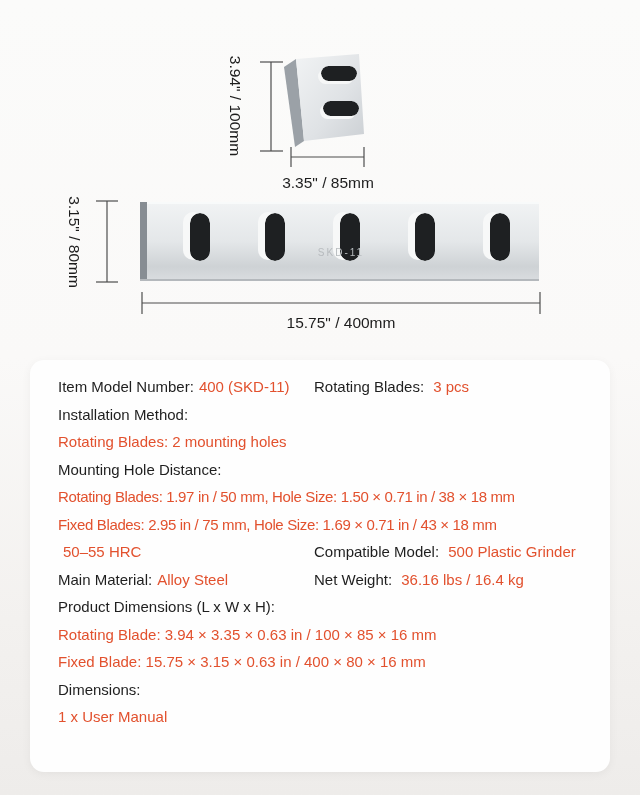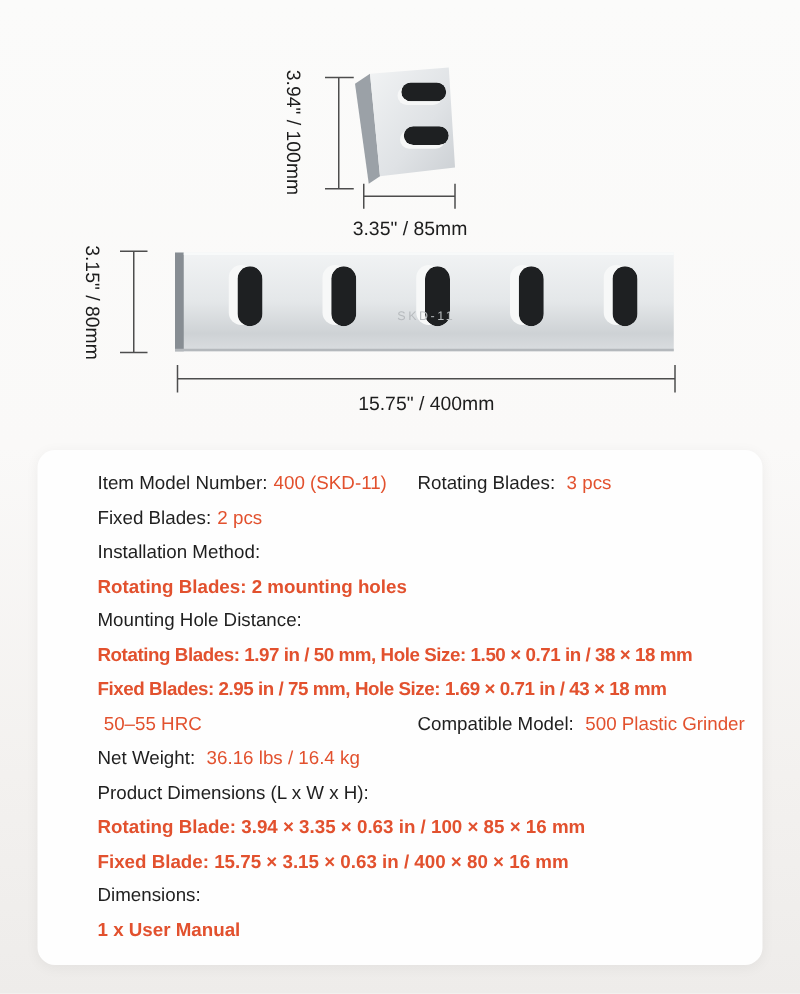--- a/index.html
+++ b/index.html
@@ -7,28 +7,28 @@
     width:640px;height:795px;position:relative;overflow:hidden;
     font-family:"Liberation Sans",sans-serif;
     background:linear-gradient(180deg,#fbfbfa 0%,#faf9f8 45%,#f3f1ef 78%,#eeecea 100%);
   }
   .diagram{position:absolute;top:0;left:0;width:640px;height:350px;}
   svg text{font-family:"Liberation Sans",sans-serif;font-size:15.5px;fill:#1d1d1d;}
   svg text.marking{font-size:10px;fill:#b7bbbe;letter-spacing:2px;}
   .spec-panel{
     position:absolute;left:30px;top:360px;width:580px;height:412px;
     background:#fefefe;border-radius:14px;box-sizing:border-box;
-    padding:13px 48px;box-shadow:0 2px 10px rgba(0,0,0,0.05);
+    padding:13px 28px;box-shadow:0 2px 10px rgba(0,0,0,0.05);
   }
   .spec-row{height:27.5px;display:flex;align-items:center;font-size:15px;
     color:#1f1f1f;white-space:nowrap;}
   .col1{width:256px;display:flex;flex:0 0 auto;}
   .label{color:#1f1f1f;}
   .value{color:#e2512e;font-weight:normal;margin-left:5px;}
-  .value-line{color:#e2512e;font-weight:bold;}
+  .value-line{color:#e2512e;font-weight:normal;}
   .tight{letter-spacing:-0.35px;}
 </style>
 </head>
 <body>
 
 <div class="diagram">
   <svg width="640" height="350" viewBox="0 0 640 350">
     <defs>
       <linearGradient id="gradSmall" x1="0" y1="0" x2="1" y2="1">
         <stop offset="0%" stop-color="#f1f3f4"></stop>
@@ -135,24 +135,20 @@
     <span class="col1">
       <span class="label">Item Model Number:</span>
       <span class="value">400 (SKD-11)</span>
     </span>
     <span>
       <span class="label">Rotating Blades:</span>
       <span class="value">3 pcs</span>
     </span>
   </div>
 
-  <div class="spec-row">
-    <span class="label">Fixed Blades:</span>
-    <span class="value">2 pcs</span>
-  </div>
 
   <div class="spec-row">
     <span class="label">Installation Method:</span>
   </div>
 
   <div class="spec-row">
     <span class="col1">
       <span class="value-line">Rotating Blades: 2 mounting holes</span>
     </span>
   </div>
@@ -173,20 +169,24 @@
     <span class="col1">
       <span class="value">50–55 HRC</span>
     </span>
     <span>
       <span class="label">Compatible Model:</span>
       <span class="value">500 Plastic Grinder</span>
     </span>
   </div>
 
   <div class="spec-row">
+    <span class="col1">
+      <span class="label">Main Material:</span>
+      <span class="value">Alloy Steel</span>
+    </span>
     <span>
       <span class="label">Net Weight:</span>
       <span class="value">36.16 lbs / 16.4 kg</span>
     </span>
   </div>
 
   <div class="spec-row">
     <span class="label">Product Dimensions (L x W x H):</span>
   </div>
 

